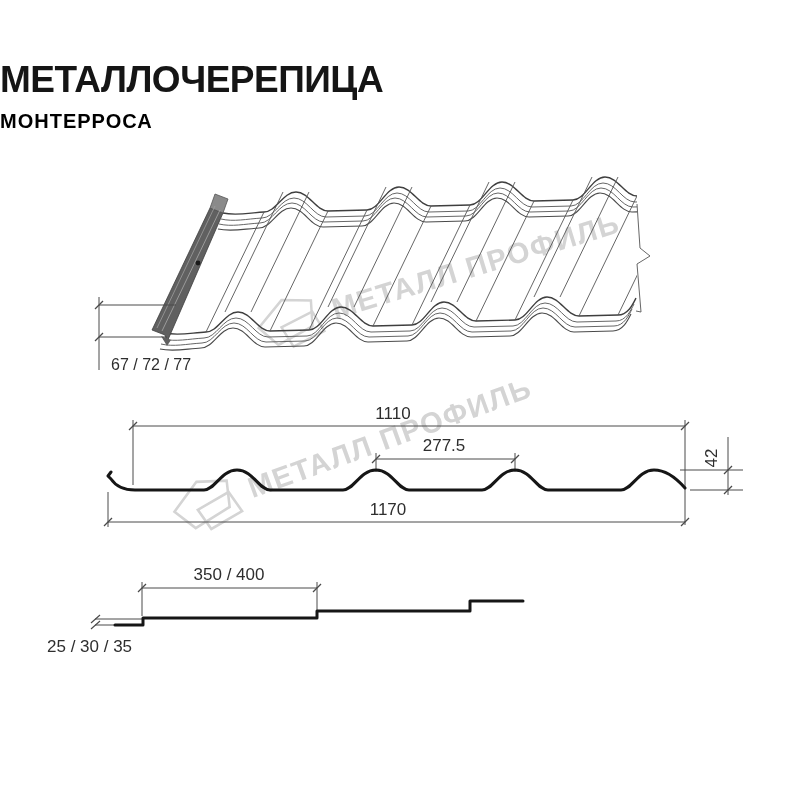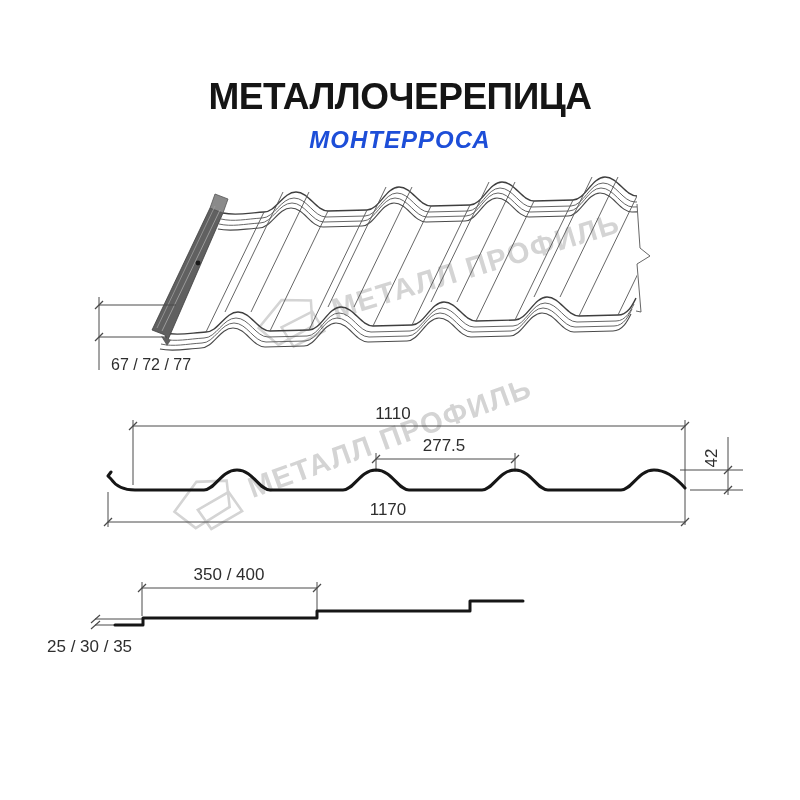--- a/index.html
+++ b/index.html
@@ -1,27 +1,27 @@
 <!DOCTYPE html>
 <html><head>
 <meta charset="utf-8">
 <style>
   html,body{margin:0;padding:0;background:#fff;}
   .page{
     position:relative;width:800px;height:800px;background:#ffffff;
     font-family:"Liberation Sans", sans-serif;overflow:hidden;
   }
-  .header{position:absolute;left:0;top:77px;width:800px;text-align:center;z-index:3;}
+  .header{position:absolute;left:0;top:60px;width:800px;text-align:left;z-index:3;}
   .title{
     font-size:37px;font-weight:800;letter-spacing:-0.5px;color:#151515;
     line-height:1.1;margin:0;
   }
   .subtitle{
-    font-size:24px;font-weight:600;letter-spacing:1px;color:#1d4ed8;
-    line-height:1.1;margin-top:9px;font-style:italic;
+    font-size:20px;font-weight:600;letter-spacing:1px;color:#000000;
+    line-height:1.1;margin-top:9px;
   }
   .wm{
     position:absolute;display:flex;align-items:center;gap:10px;
     color:#d4d4d4;z-index:1;white-space:nowrap;
   }
   .wm .wm-text{font-size:29px;font-weight:700;letter-spacing:1.5px;}
   .wm1{left:256px;top:305px;transform:rotate(-17deg);transform-origin:0 50%;}
   .wm2{left:172px;top:488px;transform:rotate(-20deg);transform-origin:0 50%;}
   svg.layer{position:absolute;z-index:2;}
   .dimtxt{fill:#2e2e2e;font-family:"Liberation Sans",sans-serif;font-size:17px;}

